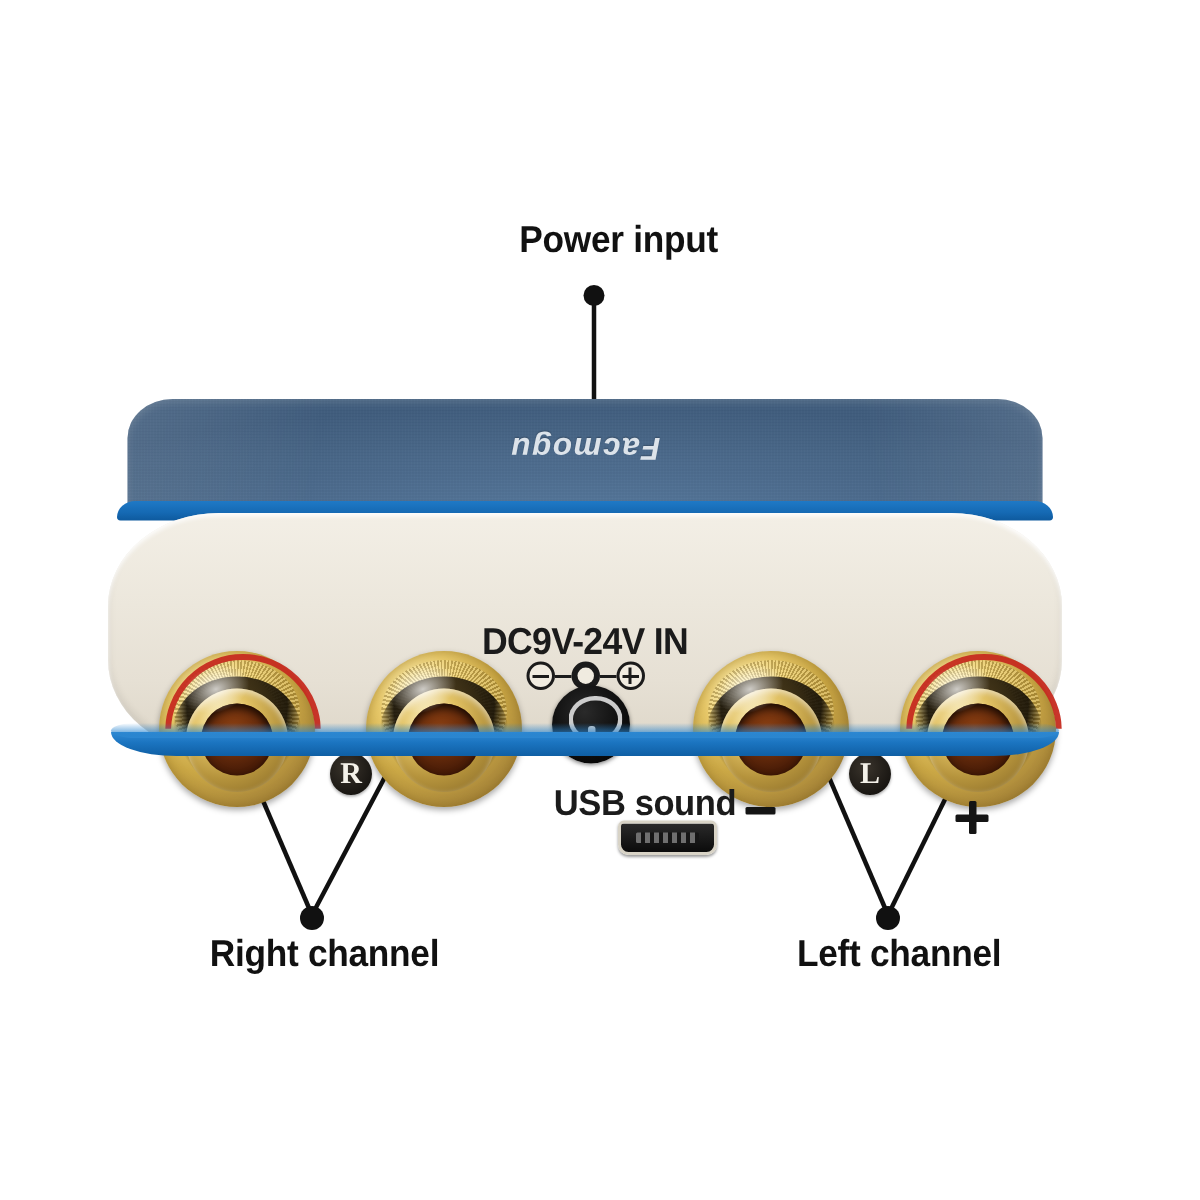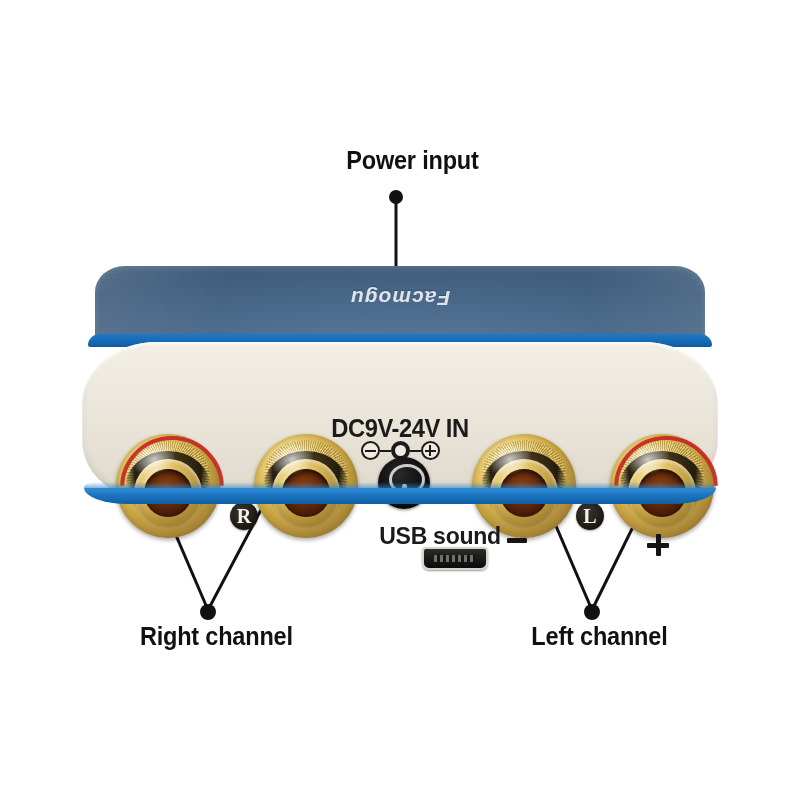--- a/index.html
+++ b/index.html
@@ -25,21 +25,21 @@
   #lbl-power{ left:342px; top:146px; font-size:25px; }
   #lbl-right{ left:135px; top:622px; font-size:25px; }
   #lbl-left { left:527px; top:622px; font-size:25px; }
 
   
   #leaders{position:absolute;left:0;top:0;width:800px;height:800px;pointer-events:none;}
 
   
   #device{
     position:absolute;
-    left:78px; top:266px;
+    left:68px; top:266px;
     width:644px; height:258px;
   }
 
   
   .dev-top{
     position:absolute;
     left:17px; top:0px;
     width:610px; height:78px;
     background:
       radial-gradient(ellipse 420px 90px at 50% 120%, #5b7fa4 0%, #4d6c8e 55%, #405d7d 100%);

